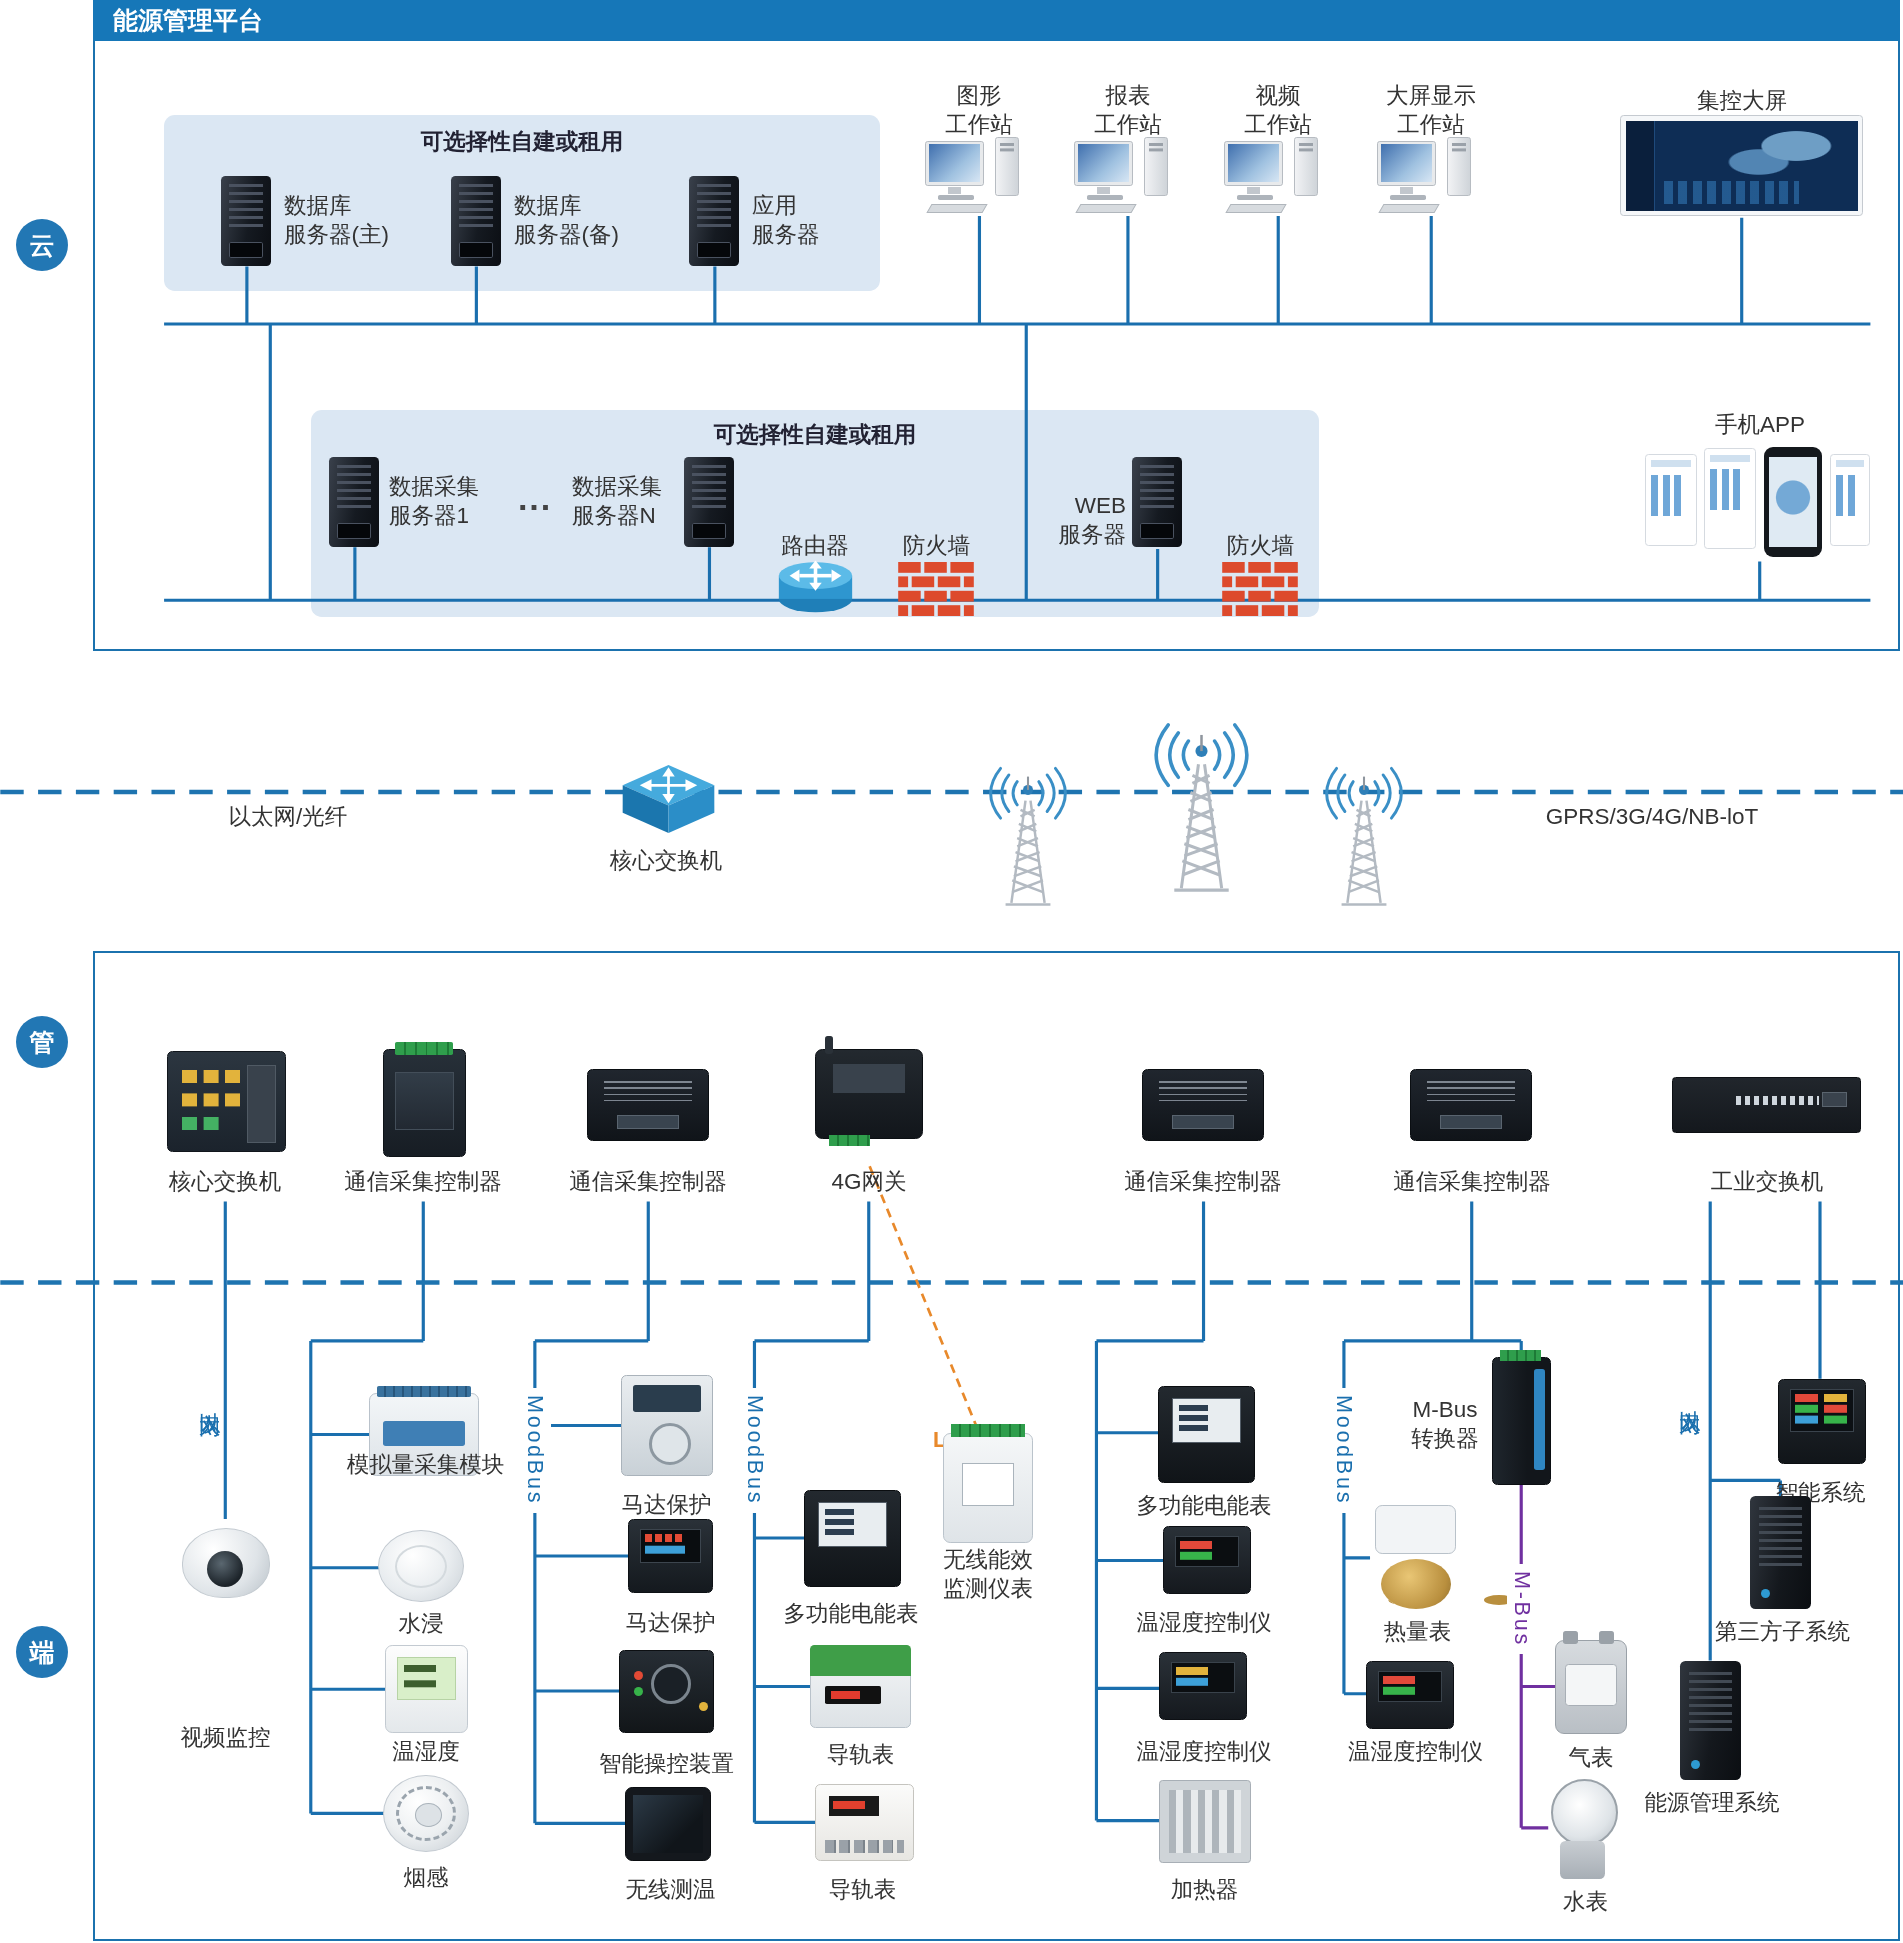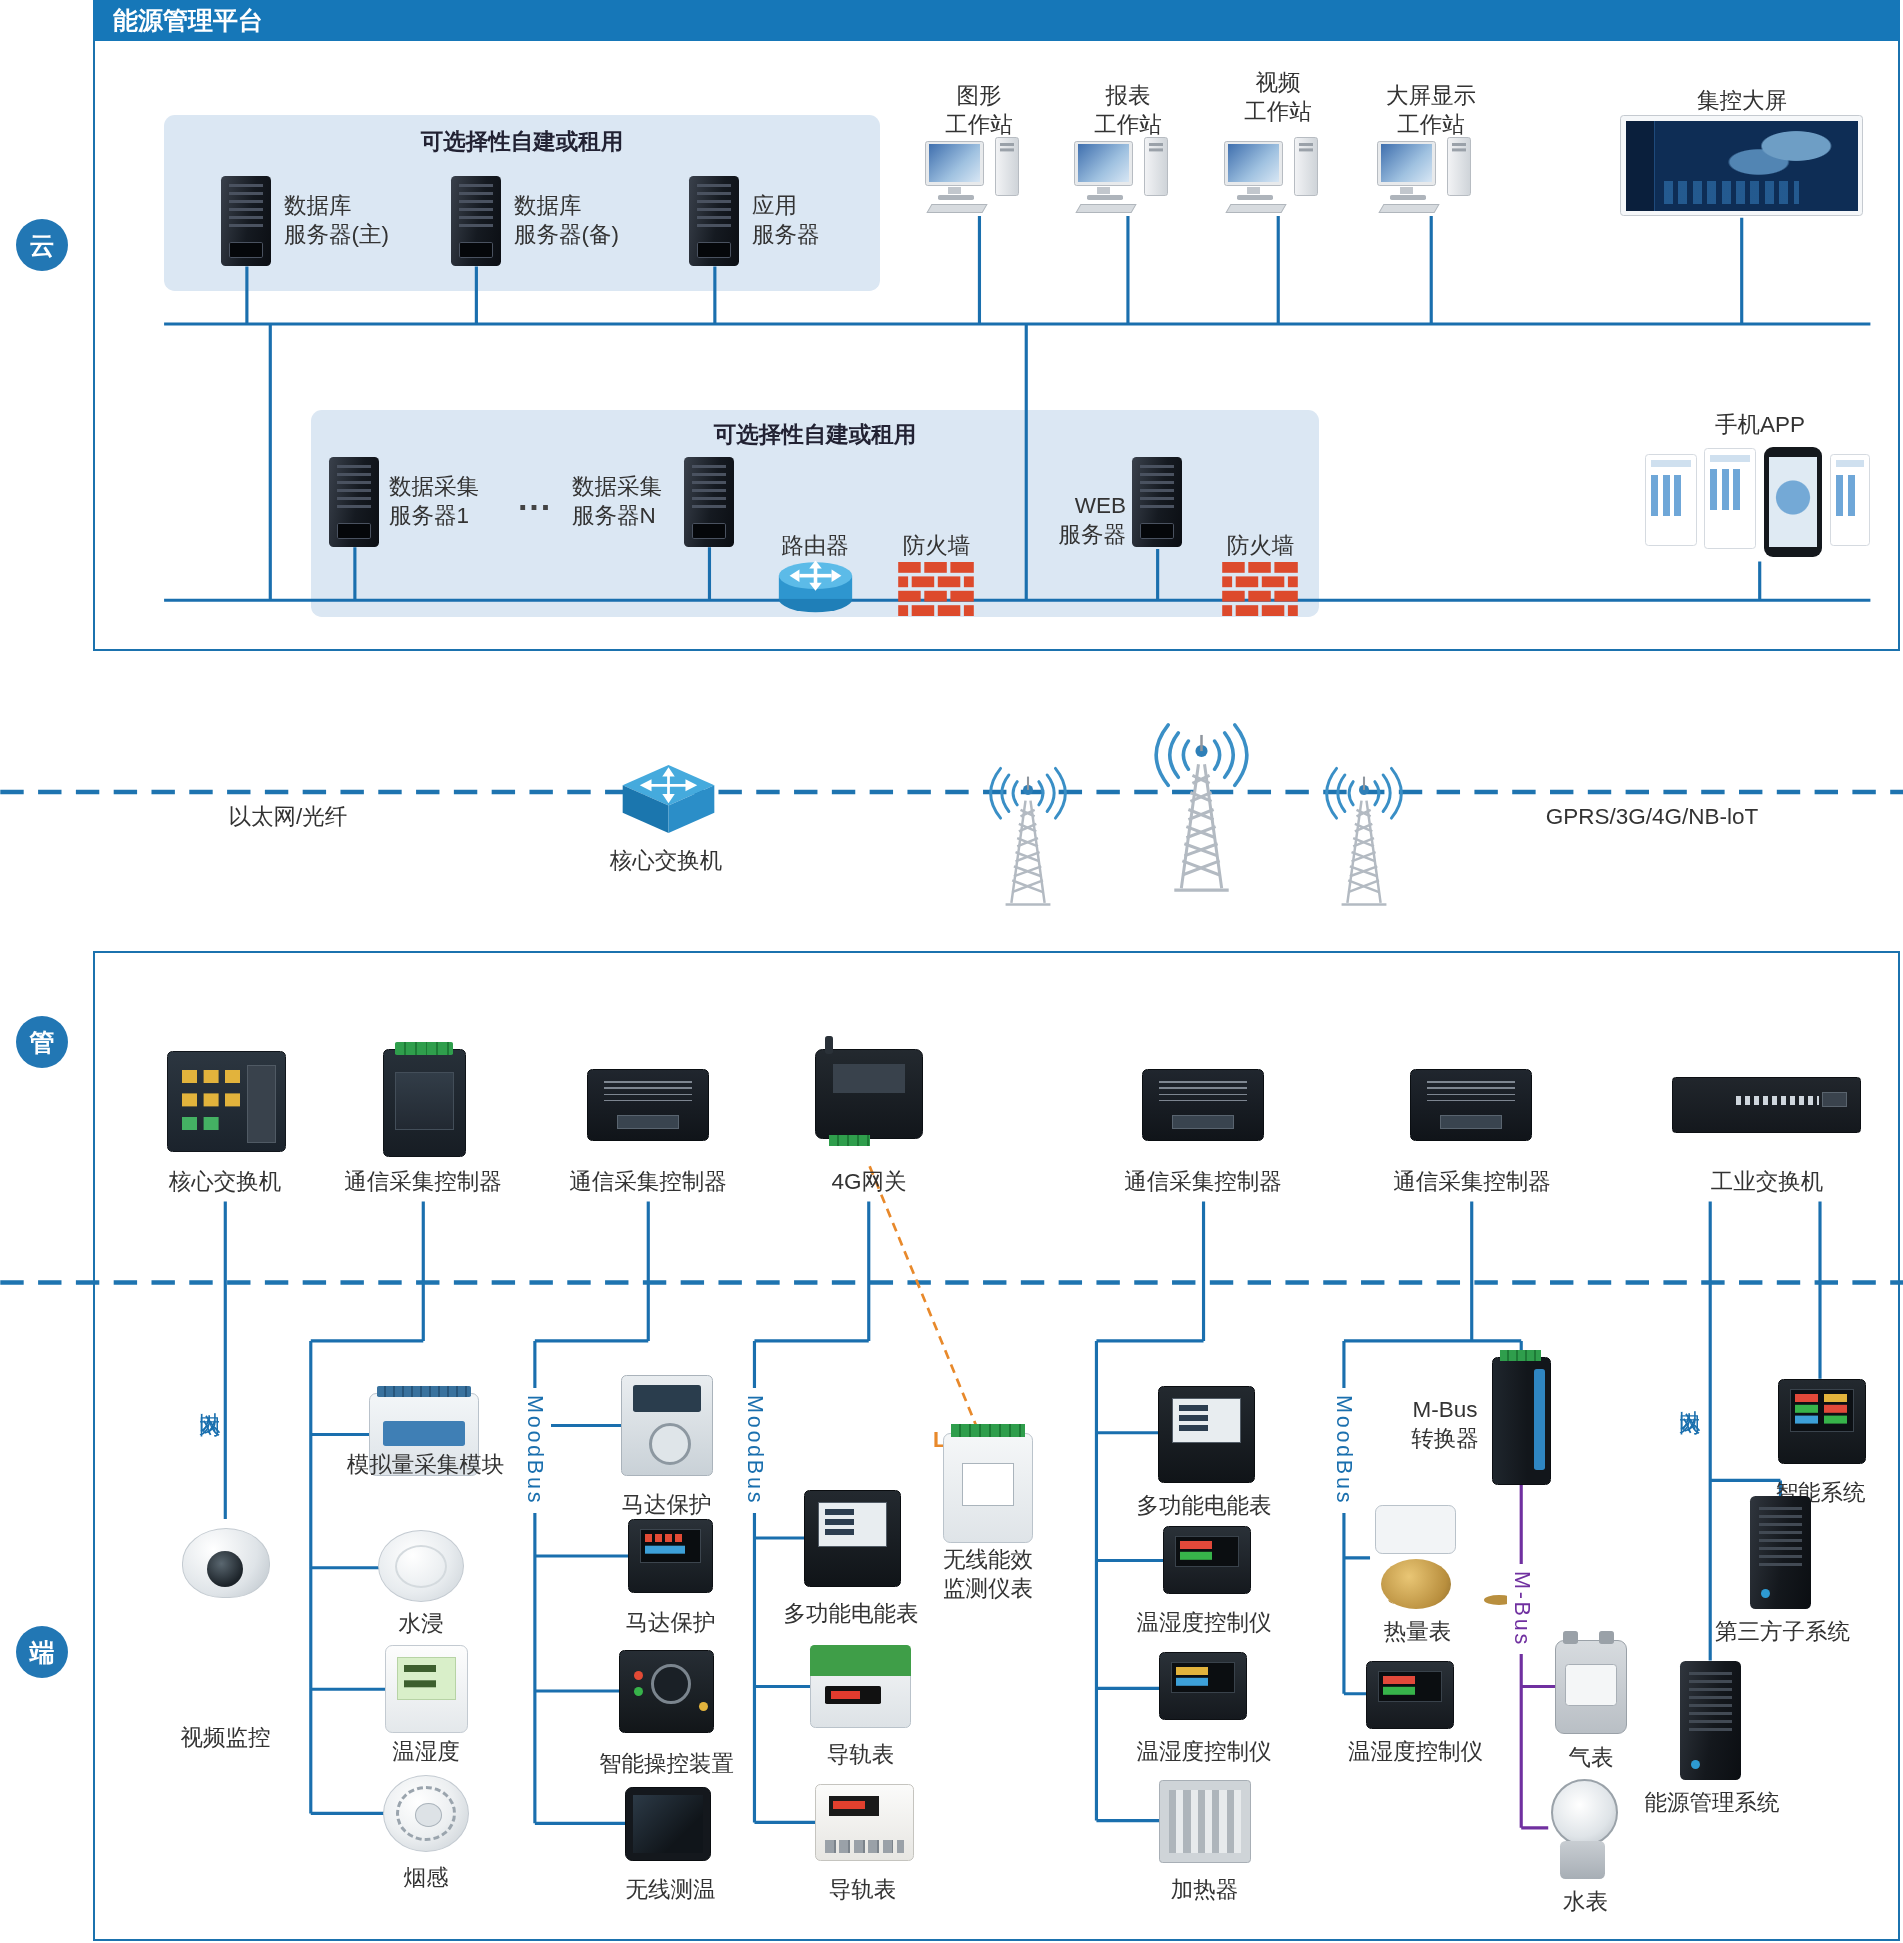--- a/index.html
+++ b/index.html
@@ -170,21 +170,21 @@
 工作站</div>
   <div class="icon-ws" style="left:1074px;top:137px">
       <div class="ws-monitor">
         <div class="ws-screen"></div>
       </div>
       <div class="ws-stand"></div>
       <div class="ws-base"></div>
       <div class="ws-tower"></div>
       <div class="ws-kb"></div>
     </div>
-  <div class="lbl" style="left:1215px;top:68px;width:126px">视频
+  <div class="lbl" style="left:1215px;top:81px;width:126px">视频
 工作站</div>
   <div class="icon-ws" style="left:1224px;top:137px">
       <div class="ws-monitor">
         <div class="ws-screen"></div>
       </div>
       <div class="ws-stand"></div>
       <div class="ws-base"></div>
       <div class="ws-tower"></div>
       <div class="ws-kb"></div>
     </div>

